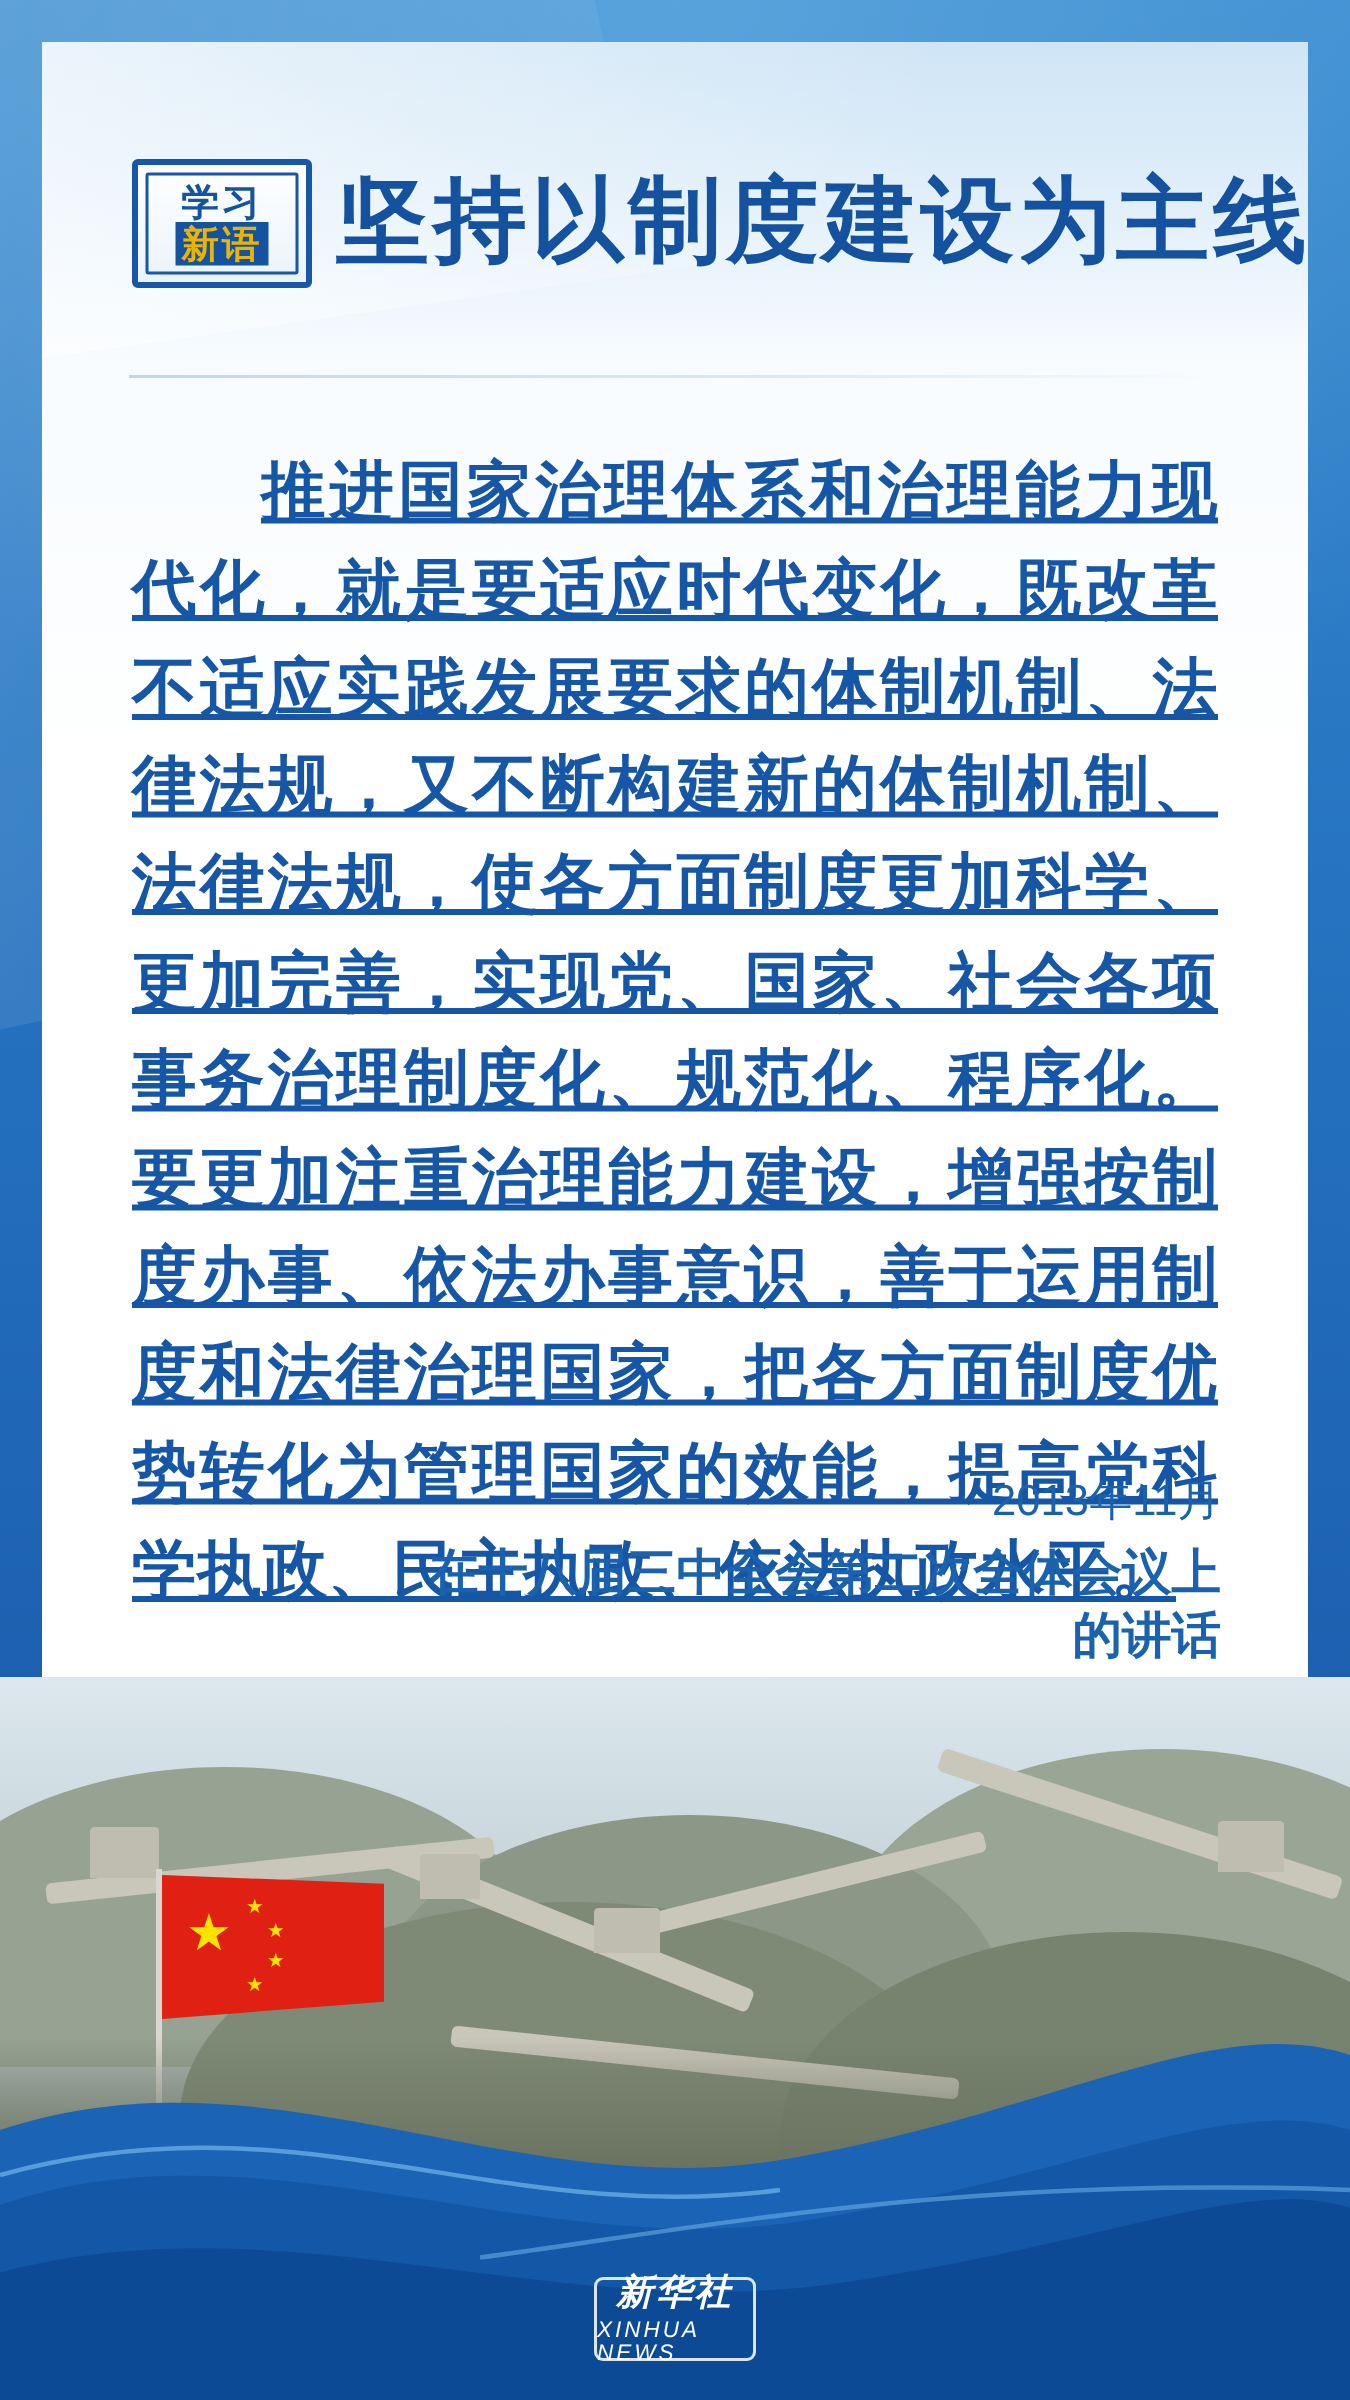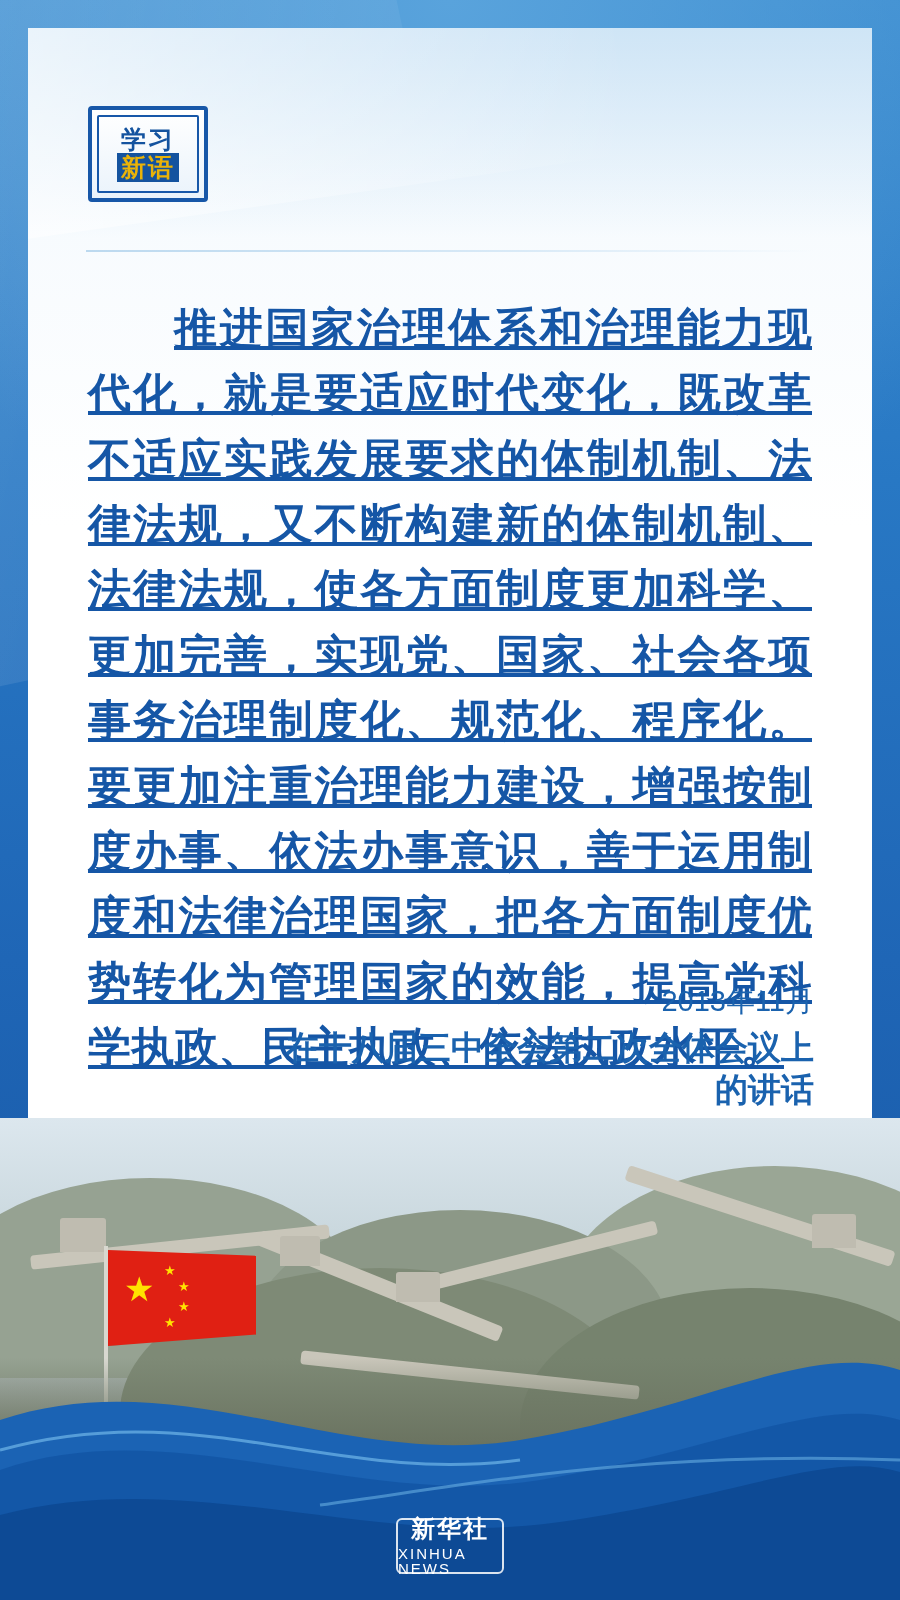--- a/index.html
+++ b/index.html
@@ -71,21 +71,21 @@
     position: absolute;
     left: 0; top: 0;
     width: 100%;
     height: 210px;
   }
   .logo-box {
     position: absolute;
     left: 60px;
     top: 78px;
     width: 120px;
-    height: 96px;
+    height: 86px;
     border: 4px solid #1757a8;
     border-radius: 4px;
     background: linear-gradient(180deg, #ffffff 0%, #eaf3fb 100%);
     box-sizing: border-box;
   }
   .logo-box .logo-inner {
     position: absolute;
     inset: 5px;
     border: 2px solid #1757a8;
     border-radius: 2px;
@@ -290,20 +290,21 @@
     bottom: 26px;
     width: 104px;
     height: 52px;
     border: 2px solid rgba(255,255,255,0.85);
     border-radius: 6px;
     display: flex;
     flex-direction: column;
     align-items: center;
     justify-content: center;
     color: #ffffff;
+    font-style: italic;
   }
   .badge .bn {
     font-size: 24px;
     font-weight: bold;
     letter-spacing: 2px;
     line-height: 1;
   }
   .badge .be {
     font-size: 15px;
     letter-spacing: 2px;
@@ -320,20 +321,21 @@
   <div class="card">
     <div class="card-topglow"></div>
 
     <div class="header">
       <div class="logo-box">
         <div class="logo-inner">
           <div class="logo-line1">学习</div>
           <div class="logo-line2">新语</div>
         </div>
       </div>
+      <div class="title">坚持以制度建设为主线</div>
     </div>
 
     <div class="rule"></div>
 
     <div class="quote">推进国家治理体系和治理能力现代化，就是要适应时代变化，既改革不适应实践发展要求的体制机制、法律法规，又不断构建新的体制机制、法律法规，使各方面制度更加科学、更加完善，实现党、国家、社会各项事务治理制度化、规范化、程序化。要更加注重治理能力建设，增强按制度办事、依法办事意识，善于运用制度和法律治理国家，把各方面制度优势转化为管理国家的效能，提高党科学执政、民主执政、依法执政水平。</div>
 
     <div class="attrib">
       <div class="date">2013年11月</div>
       <div class="source">在十八届三中全会第二次全体会议上的讲话</div>
     </div>

